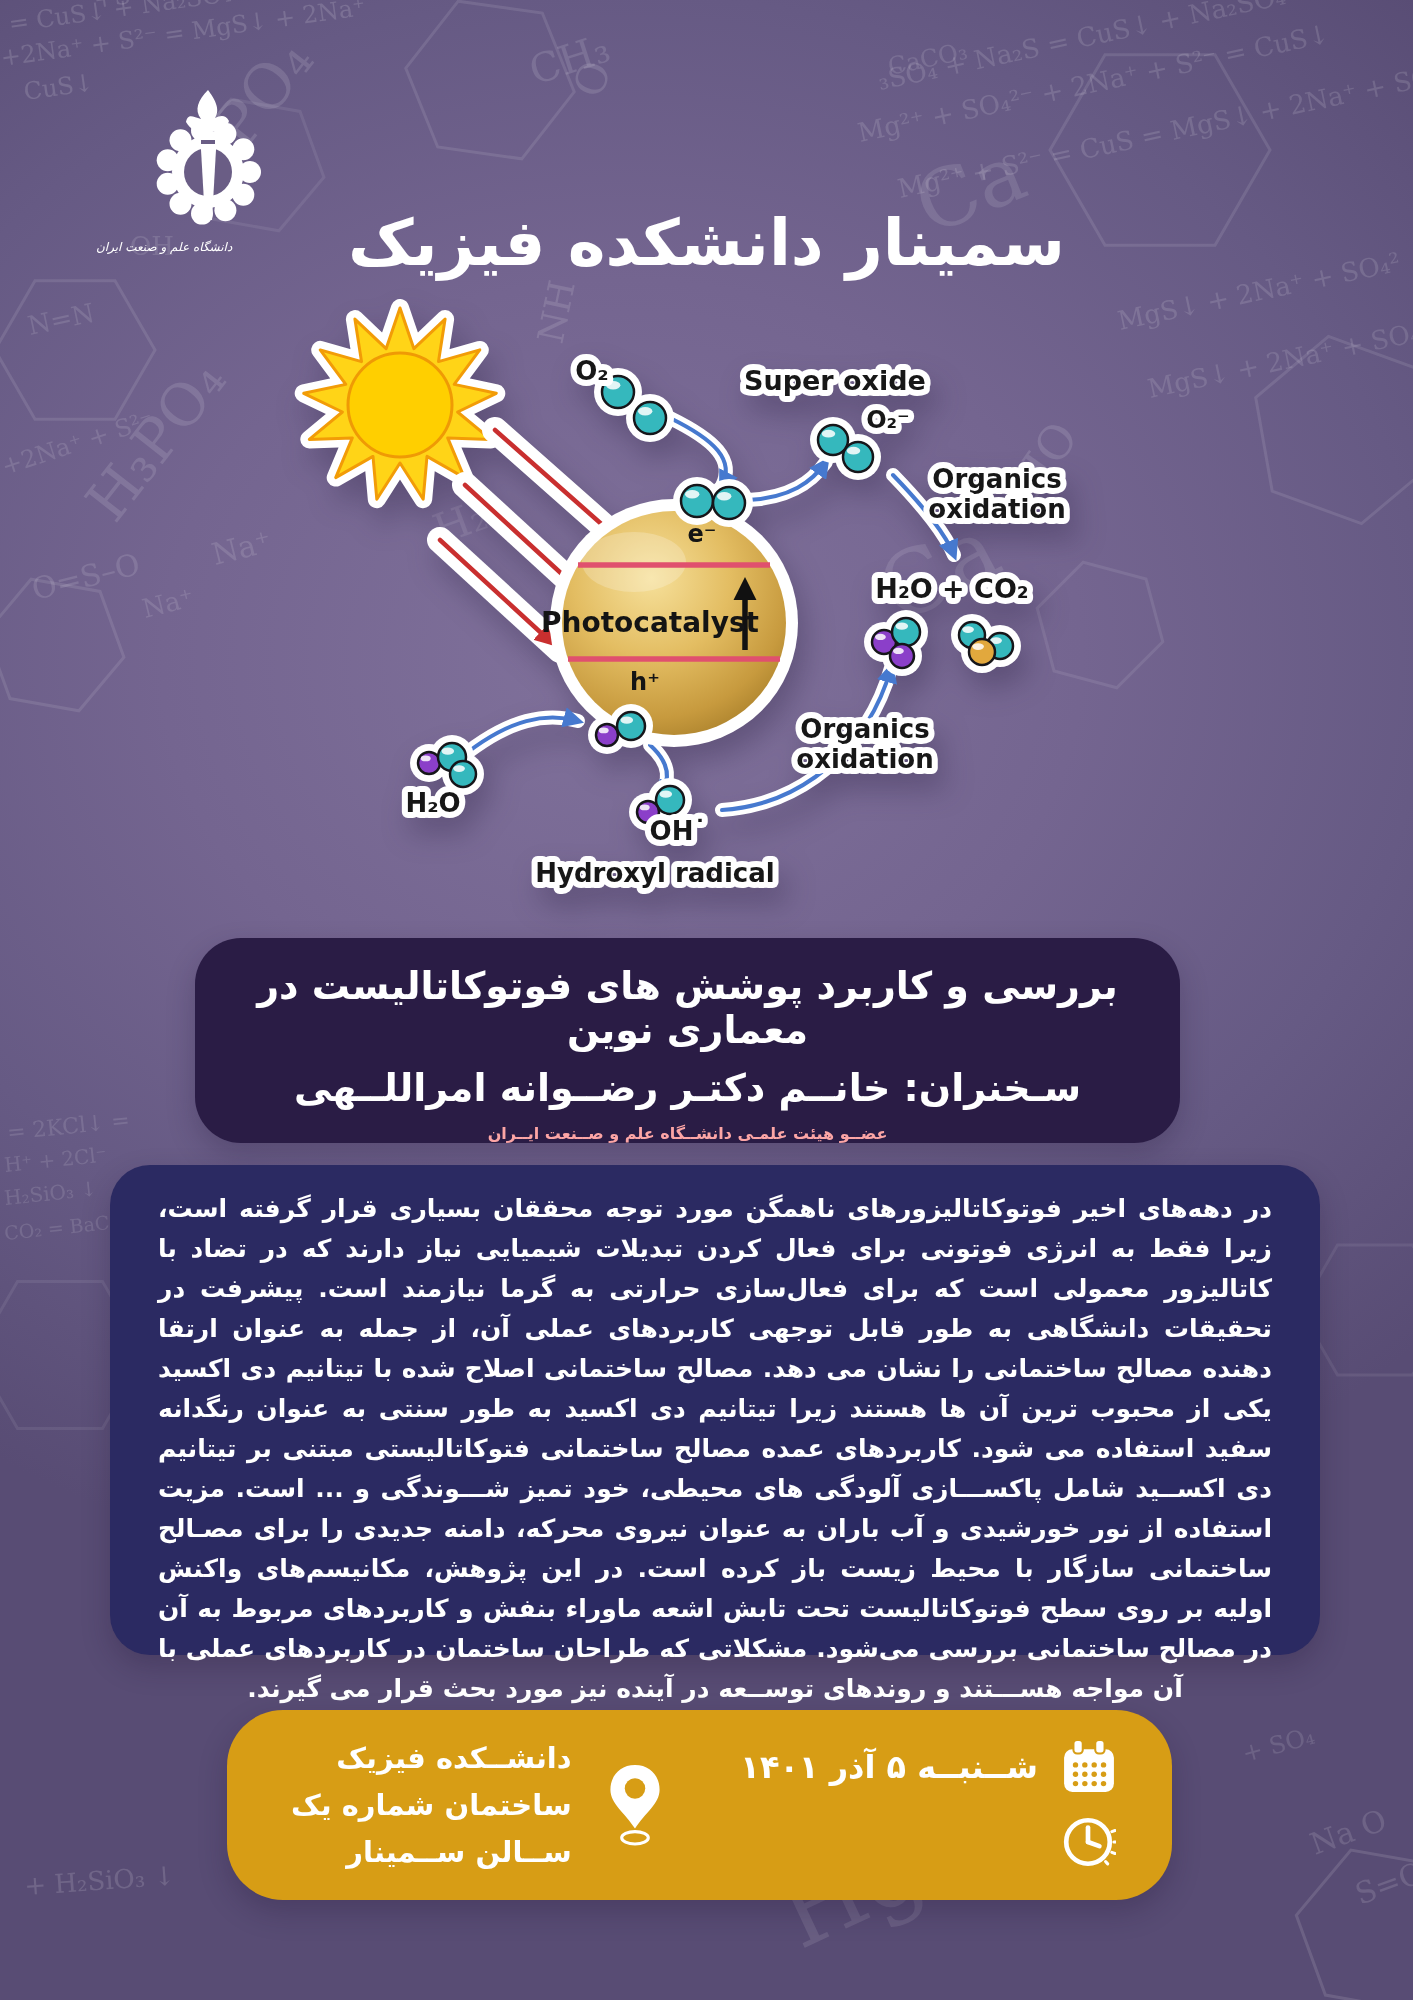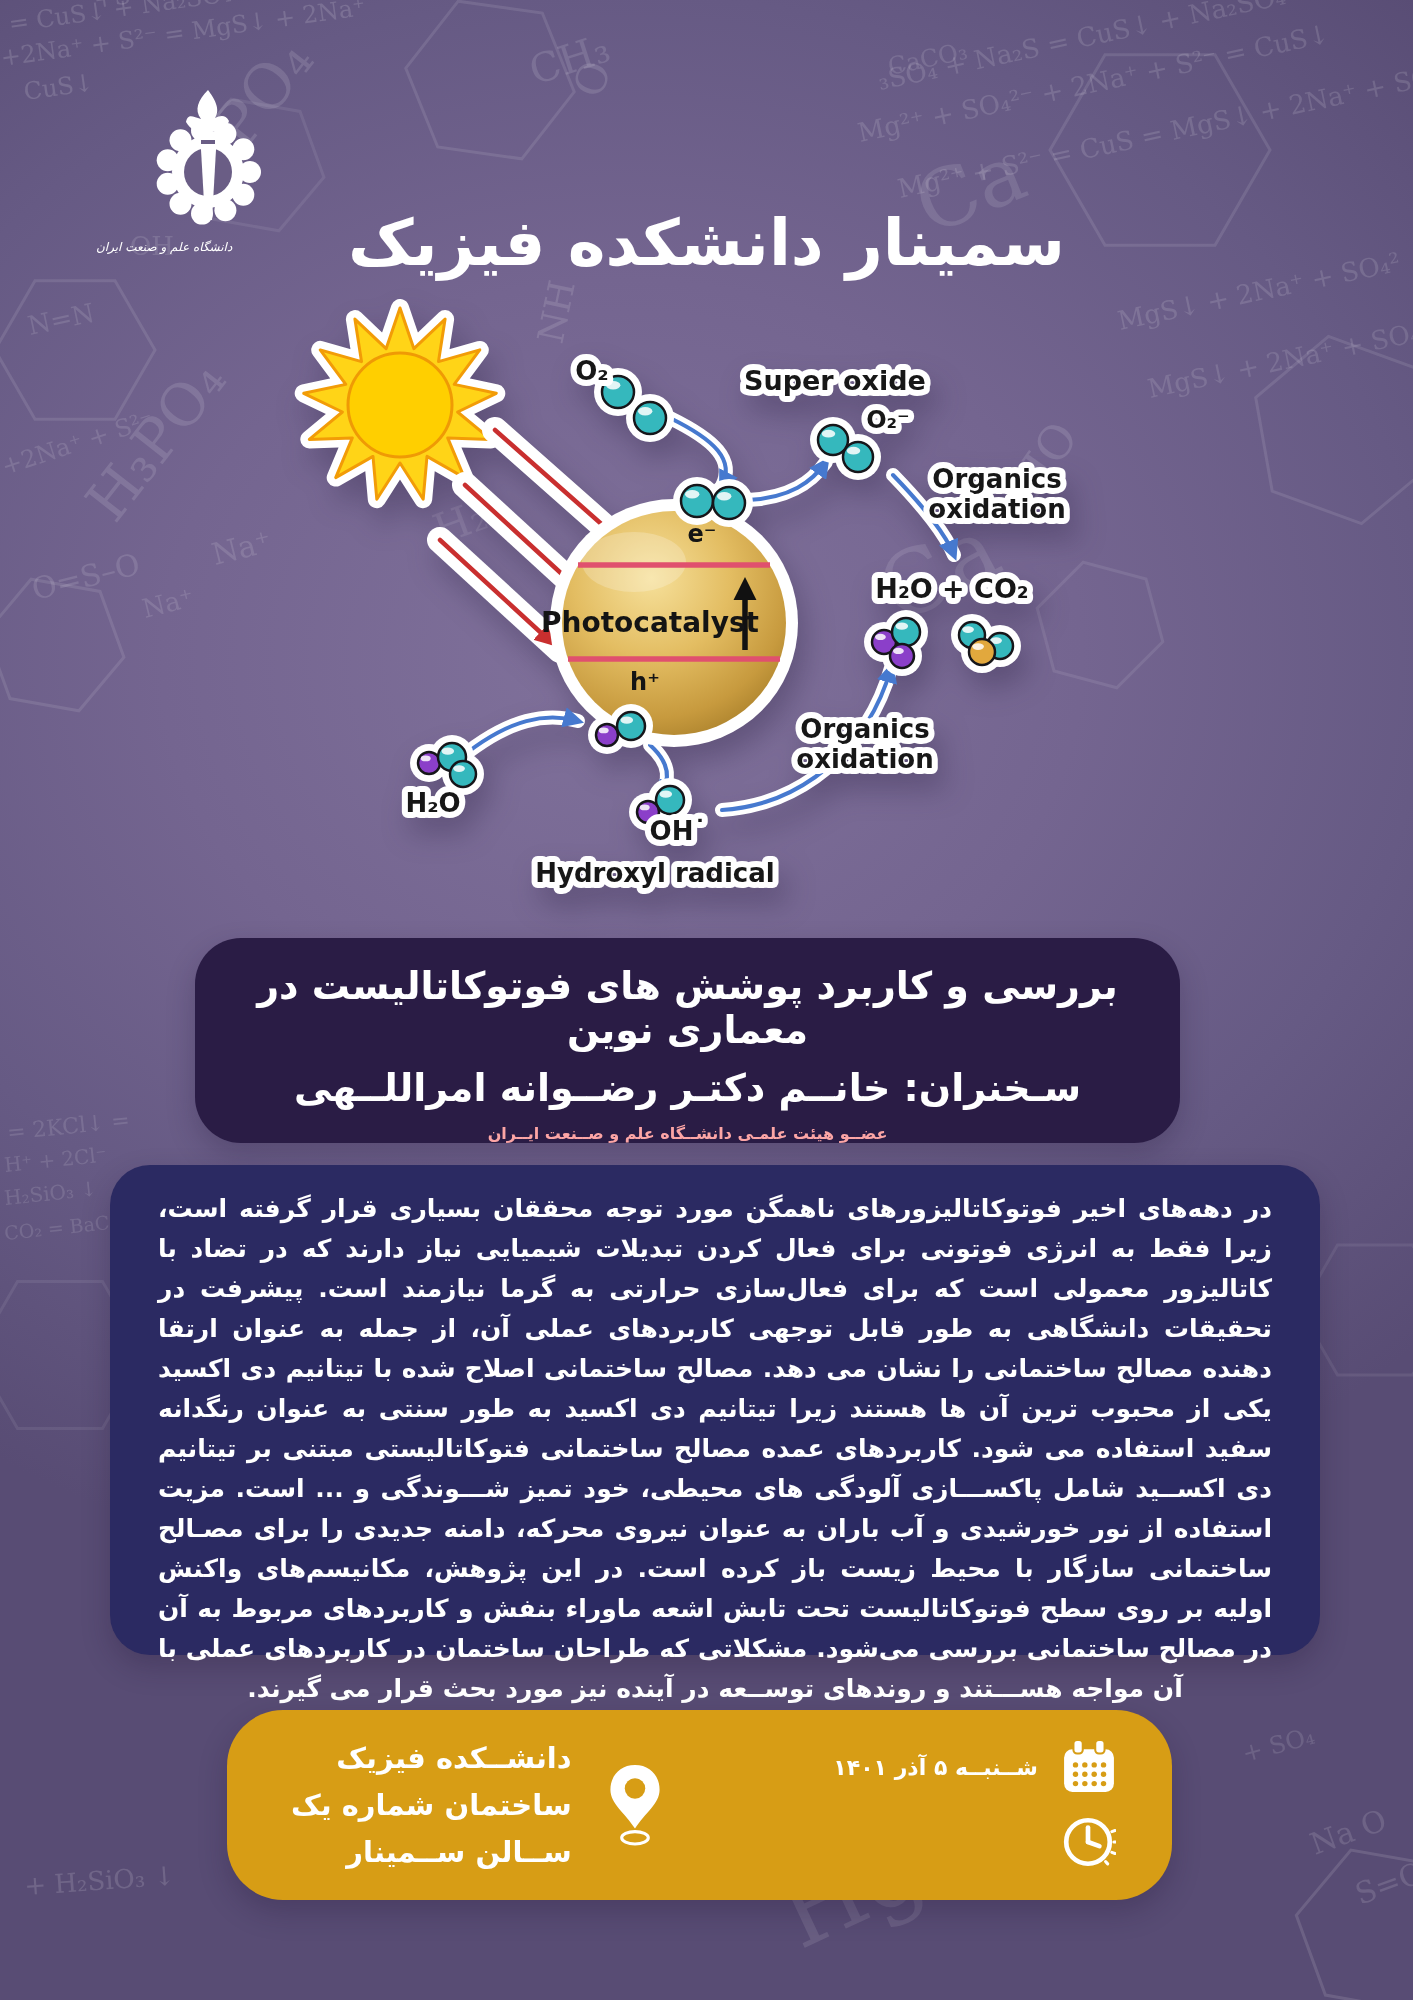--- a/index.html
+++ b/index.html
@@ -62,21 +62,21 @@
     position:absolute;left:227px;top:1710px;width:945px;height:190px;
     background:#d79d15;border-radius:56px;box-shadow:0 12px 28px rgba(30,20,50,.25);
     box-sizing:border-box;display:flex;align-items:center;justify-content:space-between;
     padding:0 56px 0 64px;
   }
   .location-group{display:flex;align-items:center;gap:34px;}
   .location-text{direction:rtl;text-align:right;color:#fff;font-weight:bold;
     font-size:29px;line-height:47px;}
   .datetime-group{display:flex;flex-direction:column;gap:20px;}
   .dt-row{display:flex;align-items:center;justify-content:flex-end;gap:24px;}
-  .dt-text{direction:rtl;color:#fff;font-weight:bold;font-size:22px;white-space:nowrap;}
+  .dt-text{direction:rtl;color:#fff;font-weight:bold;font-size:32px;white-space:nowrap;}
 </style>
 </head>
 <body>
 
 <div class="poster">
 
   <svg id="bg-svg" width="1413" height="2000" viewBox="0 0 1413 2000">
       <polygon points="574.2,91.8 521.8,158.8 437.7,147.0 405.8,68.2 458.2,1.2 542.3,13.0" class="bg-hex" style="opacity: 0.1;"></polygon>
       <polygon points="323.9,177.2 278.9,230.8 210.0,218.6 186.1,152.8 231.1,99.2 300.0,111.4" class="bg-hex" style="opacity: 0.08;"></polygon>
       <polygon points="1270.0,150.0 1215.0,245.3 1105.0,245.3 1050.0,150.0 1105.0,54.7 1215.0,54.7" class="bg-hex" style="opacity: 0.1;"></polygon>

